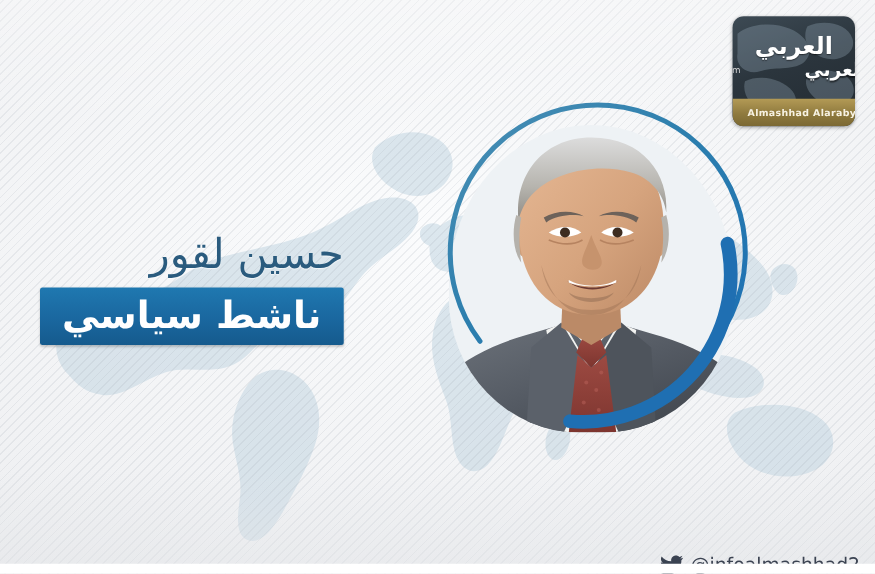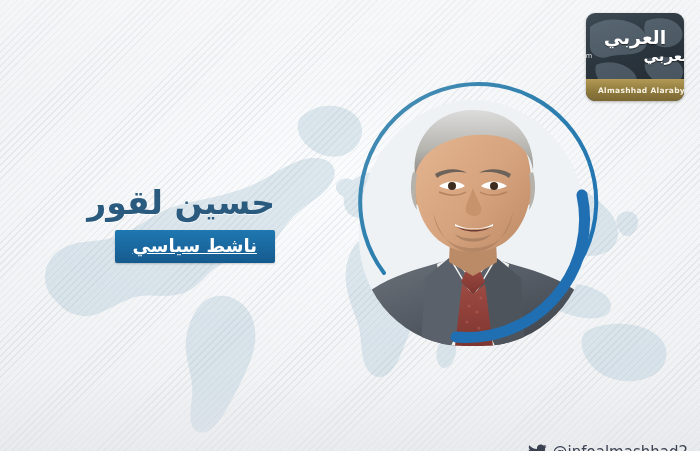--- a/index.html
+++ b/index.html
@@ -165,42 +165,41 @@
   .name-block {
     position: absolute;
     right: 425px;
     top: 186px;
     text-align: right;
     direction: rtl;
   }
   .person-name {
     color: #2a5b7e;
     font-size: 33px;
-    font-weight: bold;
+    font-weight: normal;
     line-height: 1.05;
     white-space: nowrap;
     letter-spacing: -.5px;
     text-shadow: 0 1px 1px rgba(255,255,255,.7);
   }
   .role-banner {
     margin-top: 9px;
     display: inline-block;
     background: linear-gradient(180deg, #1f78b0 0%, #1a679f 55%, #155a8d 100%);
     padding: 6px 18px 7px;
     border-radius: 2px;
     box-shadow: 0 1px 2px rgba(0,0,0,.2);
   }
   .role-text {
     color: #ffffff;
-    font-size: 18px;
+    font-size: 30px;
     font-weight: bold;
     line-height: 1.1;
     white-space: nowrap;
     direction: rtl;
-    text-decoration: underline;
   }
 
   
   .social {
     position: absolute;
     left: 18px;
     bottom: 34px;
   }
   .social-icons {
     display: flex;

